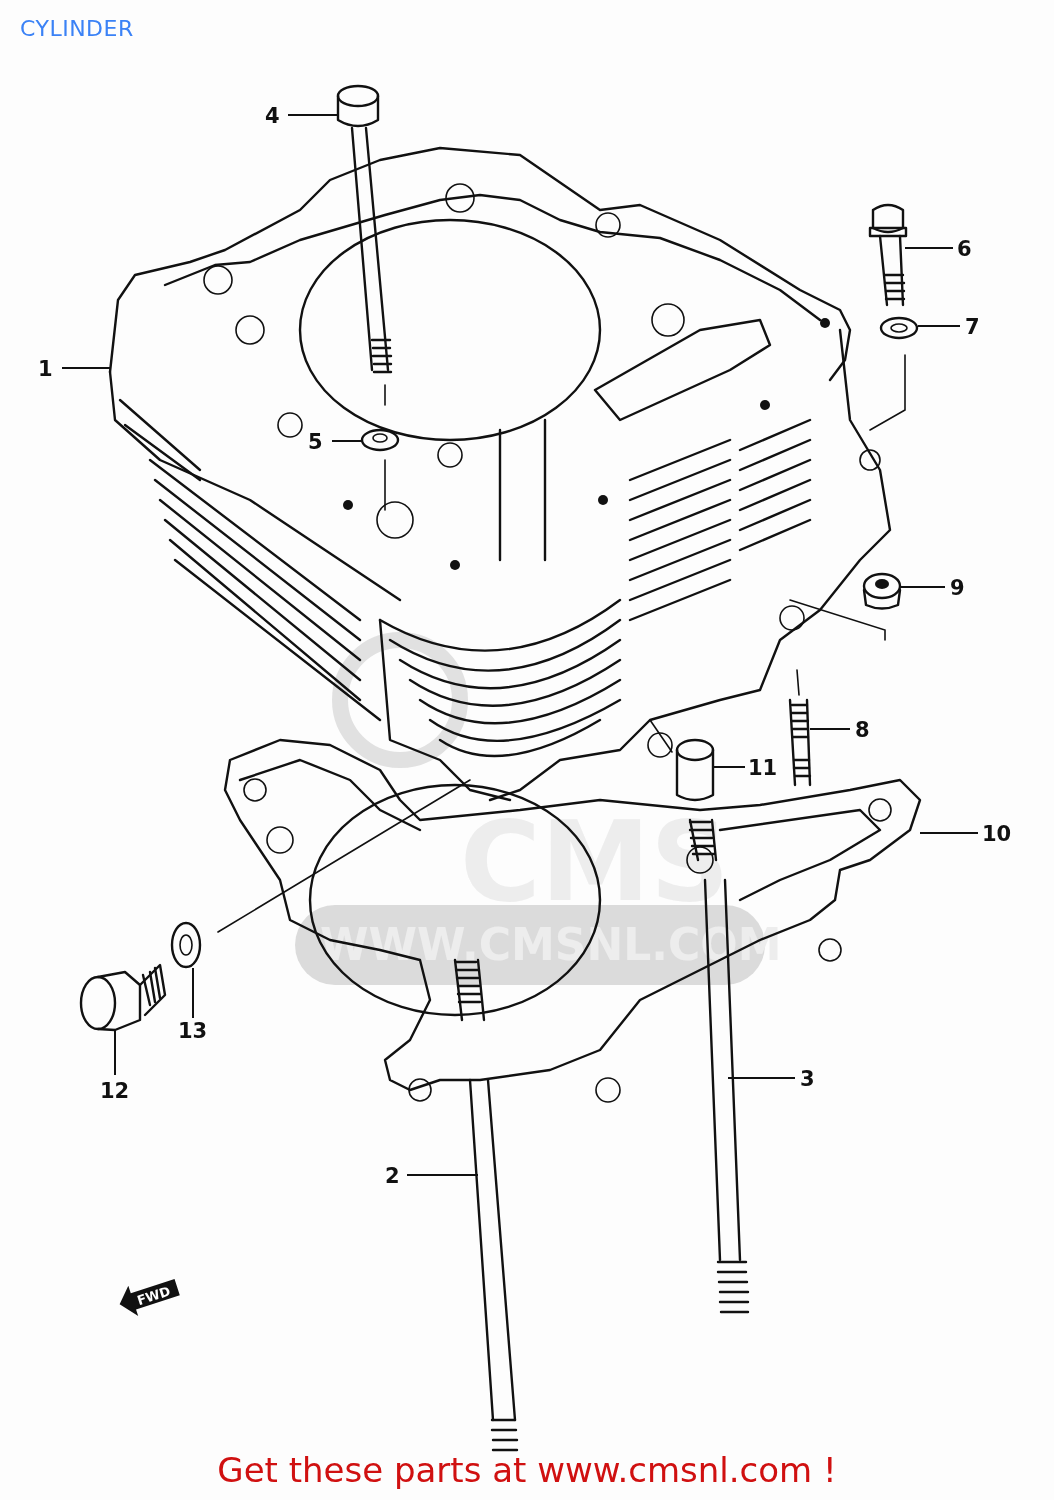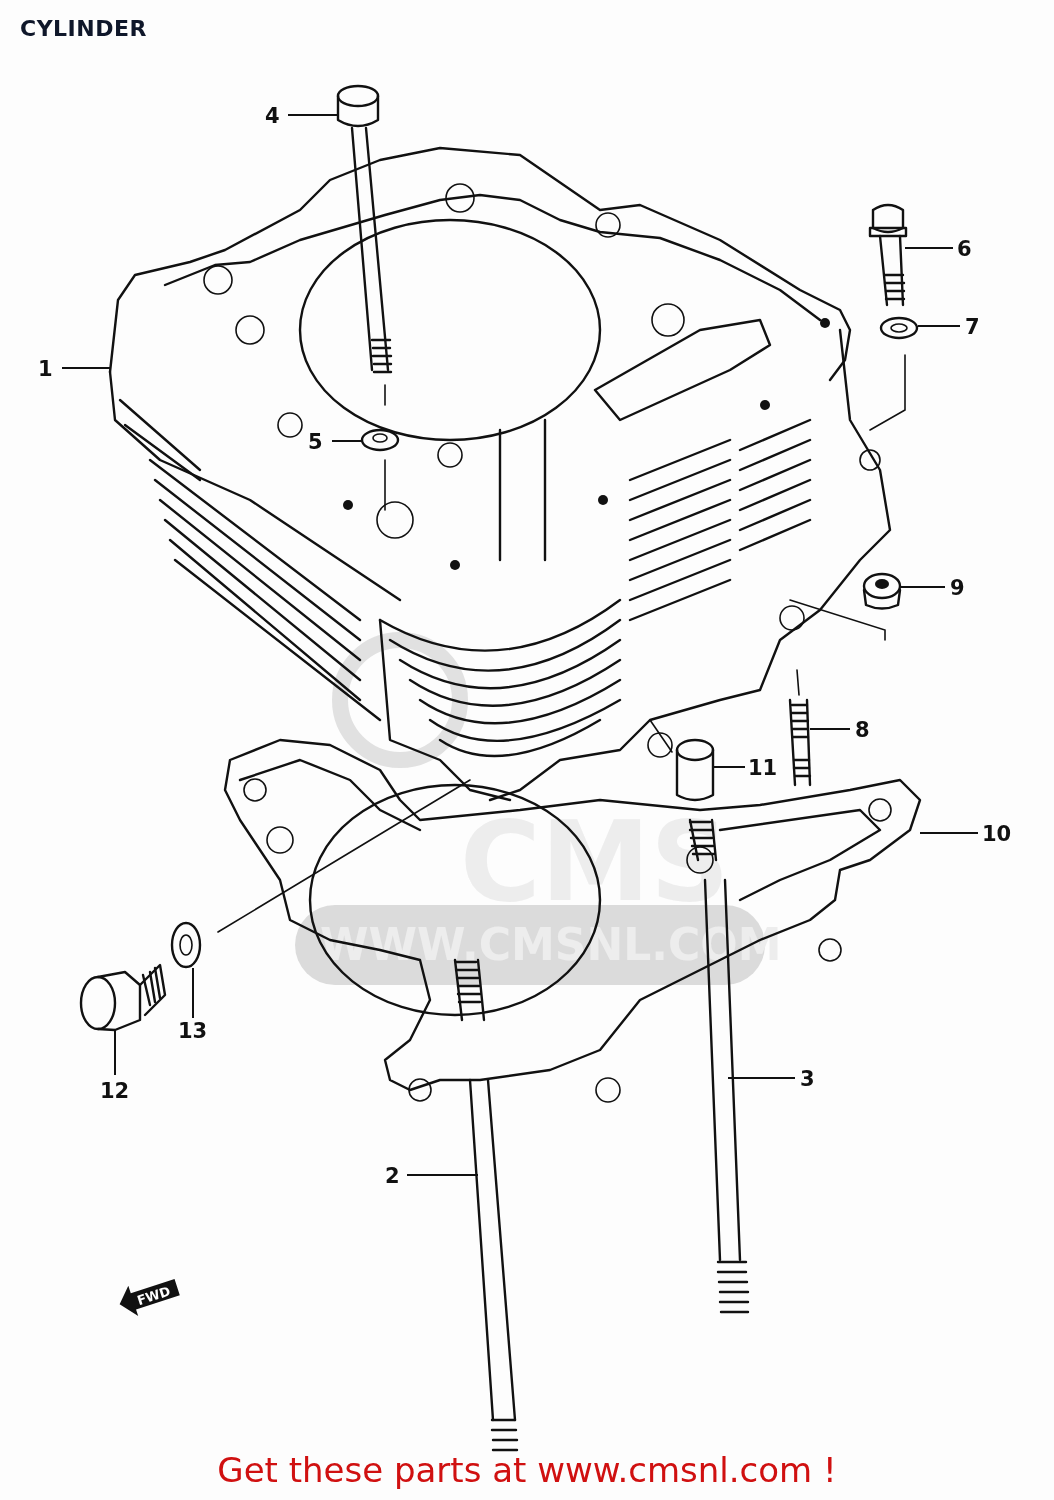--- a/index.html
+++ b/index.html
@@ -1,17 +1,17 @@
 <!DOCTYPE html>
 <html><head>
 <meta charset="utf-8">
 <style>
   html, body { margin:0; padding:0; background:#fdfdfd; }
   body { width:1054px; height:1500px; position:relative; overflow:hidden; font-family:"DejaVu Sans", sans-serif; }
-  .title { position:absolute; left:20px; top:16px; font-size:22px; color:#0f172a; letter-spacing:0.5px;font-weight:bold; }
+  .title { position:absolute; left:20px; top:16px; font-size:22px; color:#3b82f6; letter-spacing:0.5px; }
   .footer { position:absolute; left:0; width:1054px; top:1450px; text-align:center; font-family:"DejaVu Sans", sans-serif; font-size:34px; color:#d01010; cursor:pointer; }
   svg.diagram { position:absolute; left:0; top:0; }
   .ln { fill:none; stroke:#111; stroke-width:2.4; stroke-linecap:round; stroke-linejoin:round; }
   .thin { fill:none; stroke:#111; stroke-width:1.6; stroke-linecap:round; }
   .lead { stroke:#111; stroke-width:2; }
   .num { font-family:"DejaVu Sans", sans-serif; font-size:21px; font-weight:bold; fill:#111; }
   .wm { fill:#d8d8d8; }
   .wmtext { font-family:"DejaVu Sans", sans-serif; font-weight:bold; fill:#ececec; }
   .callout { cursor:pointer; }
 </style>

